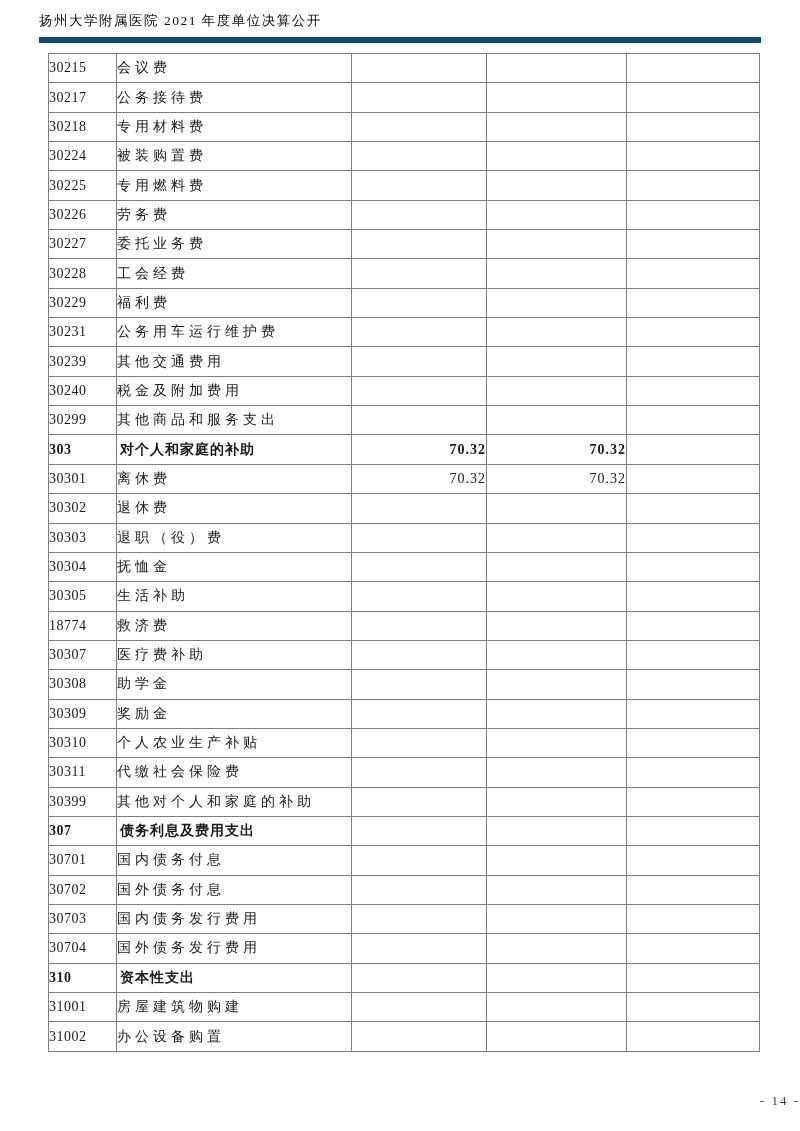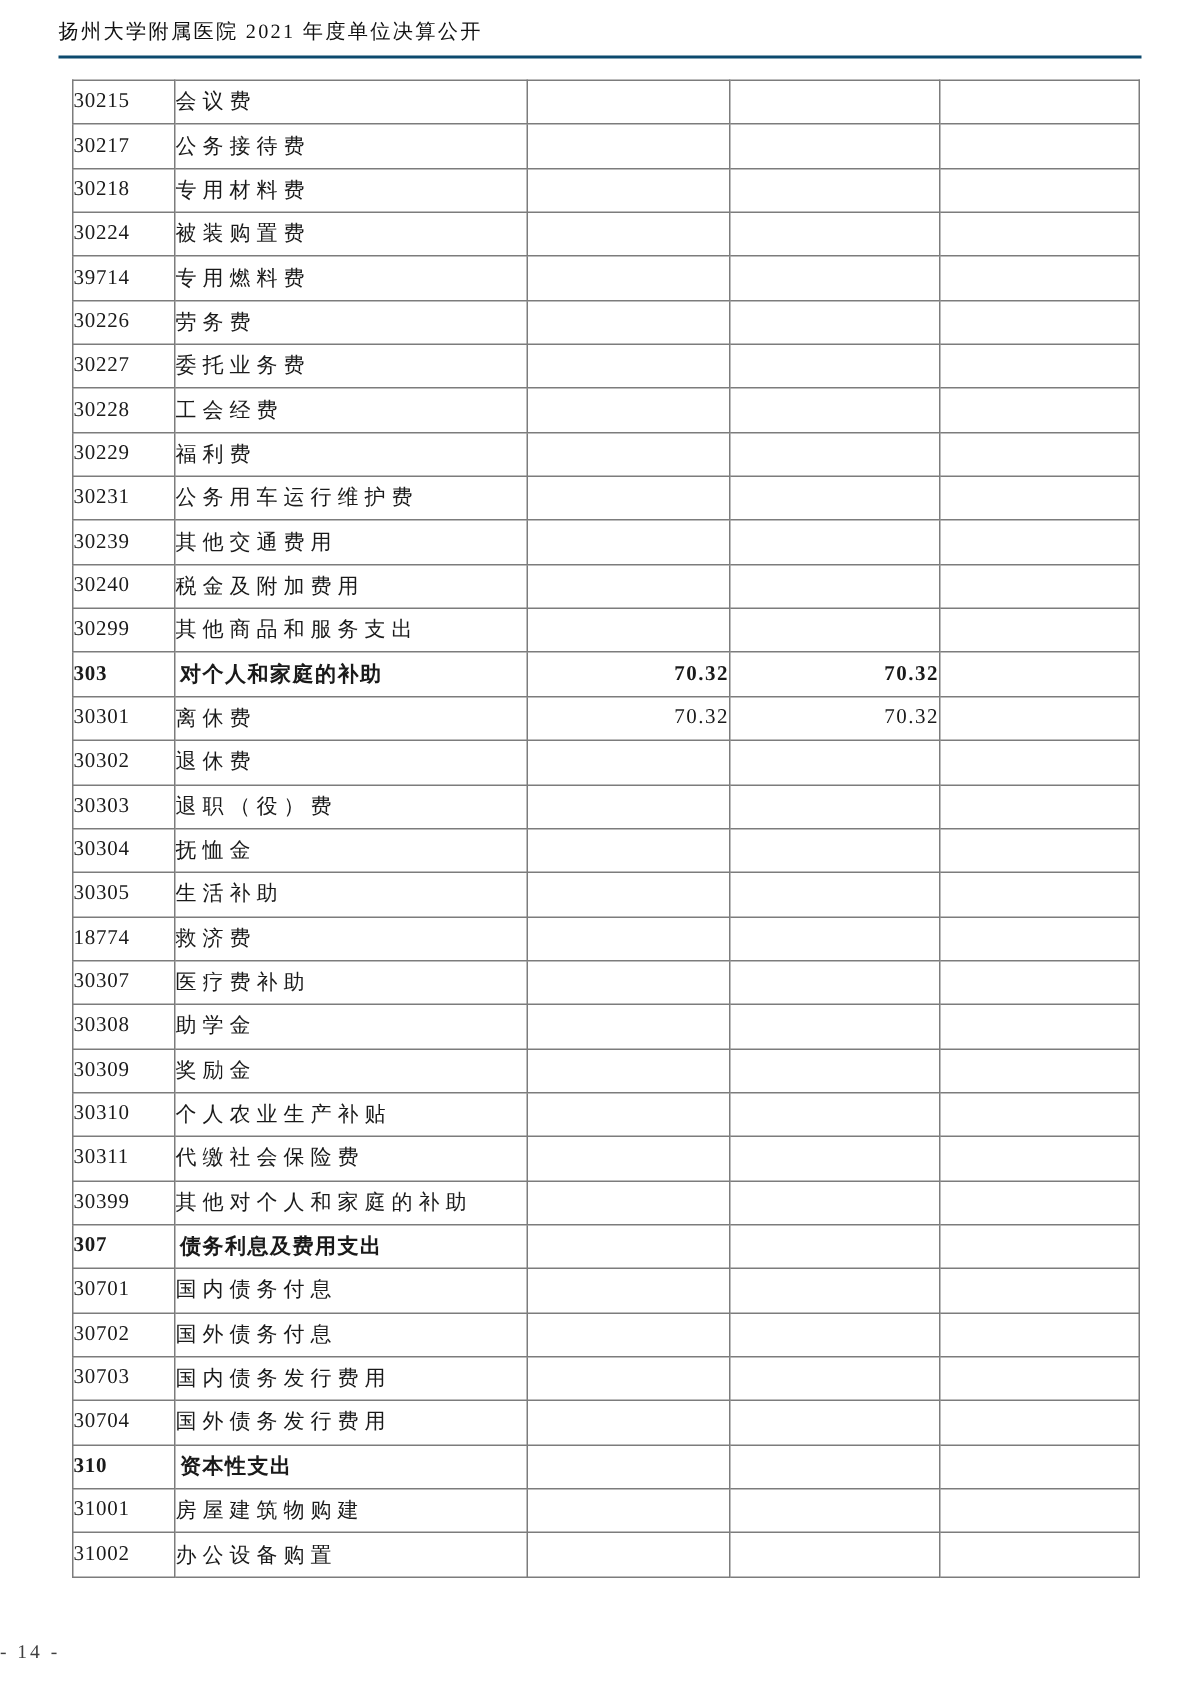--- a/index.html
+++ b/index.html
@@ -13,21 +13,21 @@
     position: relative;
     font-family: "Liberation Serif", "DejaVu Serif", serif;
     color: #1a1a1a;
     overflow: hidden;
   }
   .doc-header {
     position: absolute;
     left: 39px;
     top: 12px;
     width: 722px;
-    border-bottom: 2px solid #0c4a6e;
+    border-bottom: 6px solid #0c4a6e;
     padding-bottom: 7px;
     font-size: 13.5px;
     letter-spacing: 1.5px;
     color: #111111;
   }
   table.expense-table {
     position: absolute;
     left: 48px;
     top: 53px;
     width: 711px;
@@ -63,21 +63,21 @@
   tr.section td.label {
     padding-left: 3px;
     letter-spacing: 1px;
     border-radius: 11px;
   }
   .page-footer {
     position: absolute;
     top: 1093px;
     left: 0;
     width: 100%;
-    text-align: left;
+    text-align: right;
     font-size: 13px;
     letter-spacing: 2px;
     color: #3f3f3f;
   }
 </style>
 </head>
 <body>
 
 <div class="doc-header">扬州大学附属医院 2021 年度单位决算公开</div>
 
@@ -112,21 +112,21 @@
     <td class="val"></td>
   </tr>
       <tr>
     <td class="code">30224</td>
     <td class="label">被装购置费</td>
     <td class="val"></td>
     <td class="val"></td>
     <td class="val"></td>
   </tr>
       <tr>
-    <td class="code">39714</td>
+    <td class="code">30225</td>
     <td class="label">专用燃料费</td>
     <td class="val"></td>
     <td class="val"></td>
     <td class="val"></td>
   </tr>
       <tr>
     <td class="code">30226</td>
     <td class="label">劳务费</td>
     <td class="val"></td>
     <td class="val"></td>

